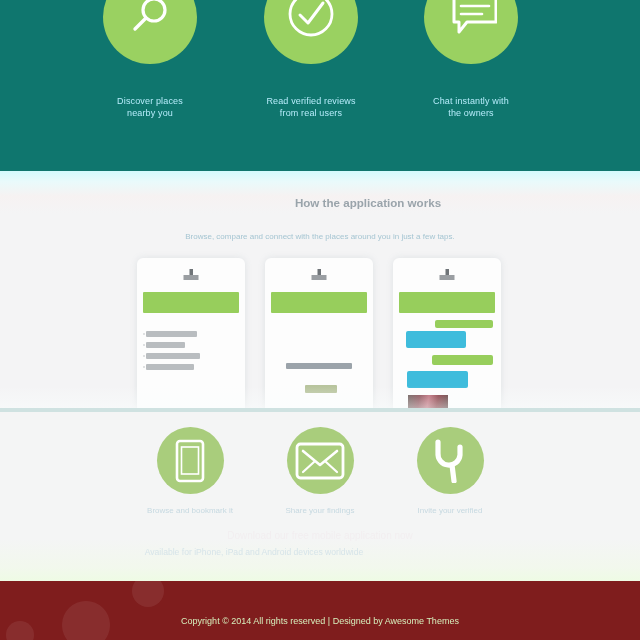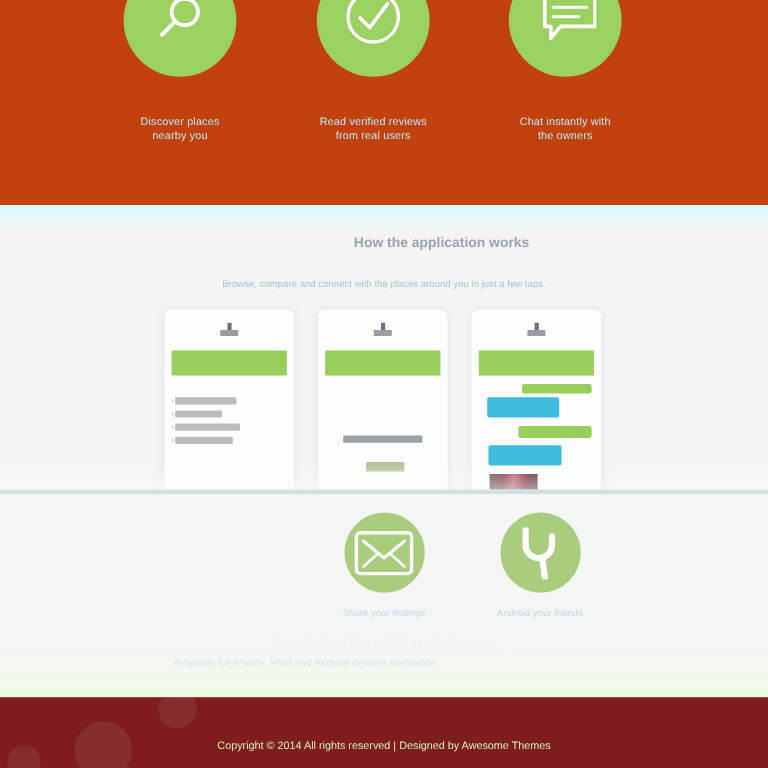--- a/index.html
+++ b/index.html
@@ -1,20 +1,20 @@
 <!DOCTYPE html>
 <html><head>
 <meta charset="utf-8">
 <style>
   html,body{margin:0;padding:0;background:#fff;}
   body{width:640px;height:640px;overflow:hidden;font-family:"Liberation Sans",sans-serif;}
   .page{position:relative;width:640px;height:640px;overflow:hidden;}
 
   
-  .hero{position:absolute;left:0;top:0;width:640px;height:171px;background:#c2410c;overflow:hidden;}
+  .hero{position:absolute;left:0;top:0;width:640px;height:171px;background:#0f766e;overflow:hidden;}
   .feature{position:absolute;top:-30px;width:120px;text-align:center;}
   .fcircle{width:94px;height:94px;border-radius:50%;background:#9ad161;margin:0 auto;position:relative;}
   .fcircle svg{position:absolute;left:50%;top:50%;transform:translate(-50%,-50%);}
   .flabel{margin-top:32px;font-size:9px;line-height:11.5px;color:#b6ecfb;letter-spacing:.15px;white-space:pre-line;}
 
   
   .sec1{position:absolute;left:0;top:171px;width:640px;height:238px;background:#f4f4f5;overflow:hidden;}
   .sec1:before{content:"";position:absolute;left:0;top:0;width:640px;height:42px;background:linear-gradient(#d3fafd 0%,#e9fafb 25%,#f6f2f2 60%,#f4f4f5 100%);} 
   .h2{position:absolute;left:0;top:25px;width:640px;text-align:center;font-size:11.6px;font-weight:bold;color:#9aa4ab;padding-left:48px;}
   .sub{position:absolute;left:0;top:61px;width:640px;text-align:center;font-size:8px;color:#a5c5d2;}
@@ -151,39 +151,48 @@
     <div class="bub gbub" style="top:97px;left:39px;width:61px;height:10px;"></div>
     <div class="bub bbub" style="top:113px;left:14px;width:61px;height:17px;"></div>
     <div class="photo"></div>
   </div>
 
   <div class="fadebot"></div>
   <div class="divider"></div>
 
   <div class="sec2"></div>
 
+  <div class="bfeature" style="left:110px;">
+    <div class="bcircle">
+      <svg width="42" height="44" viewBox="0 0 42 44">
+        <rect x="8" y="2" width="26" height="40" rx="3" fill="none" stroke="#ffffff" stroke-width="2.6"></rect>
+        <rect x="12.5" y="8" width="17" height="27" fill="none" stroke="#ffffff" stroke-width="1.6"></rect>
+      </svg>
+    </div>
+    <div class="blabel">Browse and bookmark it</div>
+  </div>
   <div class="bfeature" style="left:240px;">
     <div class="bcircle">
       <svg width="50" height="40" viewBox="0 0 50 40">
         <rect x="2" y="3" width="46" height="34" rx="3.4" fill="none" stroke="#ffffff" stroke-width="2.8"></rect>
         <polyline points="8,10 25,24 42,10" fill="none" stroke="#ffffff" stroke-width="2.6" stroke-linejoin="round" stroke-linecap="round"></polyline>
         <line x1="8" y1="31" x2="19" y2="21" stroke="#ffffff" stroke-width="2.2" stroke-linecap="round"></line>
         <line x1="42" y1="31" x2="31" y2="21" stroke="#ffffff" stroke-width="2.2" stroke-linecap="round"></line>
       </svg>
     </div>
     <div class="blabel">Share your findings</div>
   </div>
   <div class="bfeature" style="left:370px;">
     <div class="bcircle">
       <svg width="42" height="44" viewBox="0 0 42 44">
         <path d="M9 3 V14 a11 11 0 0 0 22 2 V8" fill="none" stroke="#ffffff" stroke-width="5.2" stroke-linecap="round"></path>
         <line x1="23" y1="26" x2="25" y2="42" stroke="#ffffff" stroke-width="5.2" stroke-linecap="round"></line>
       </svg>
     </div>
-    <div class="blabel">Android your friends</div>
+    <div class="blabel">Invite your verified</div>
   </div>
 
   <div class="foot1">Download our free mobile application now</div>
   <div class="foot2">Available for iPhone, iPad and Android devices worldwide</div>
 
   <div class="green">
     <div class="bub" style="left:62px;top:20px;width:48px;height:48px;"></div>
     <div class="bub" style="left:132px;top:-6px;width:32px;height:32px;"></div>
     <div class="bub" style="left:6px;top:40px;width:28px;height:28px;"></div>
     <div class="gtext">Copyright © 2014 All rights reserved | Designed by Awesome Themes</div>

